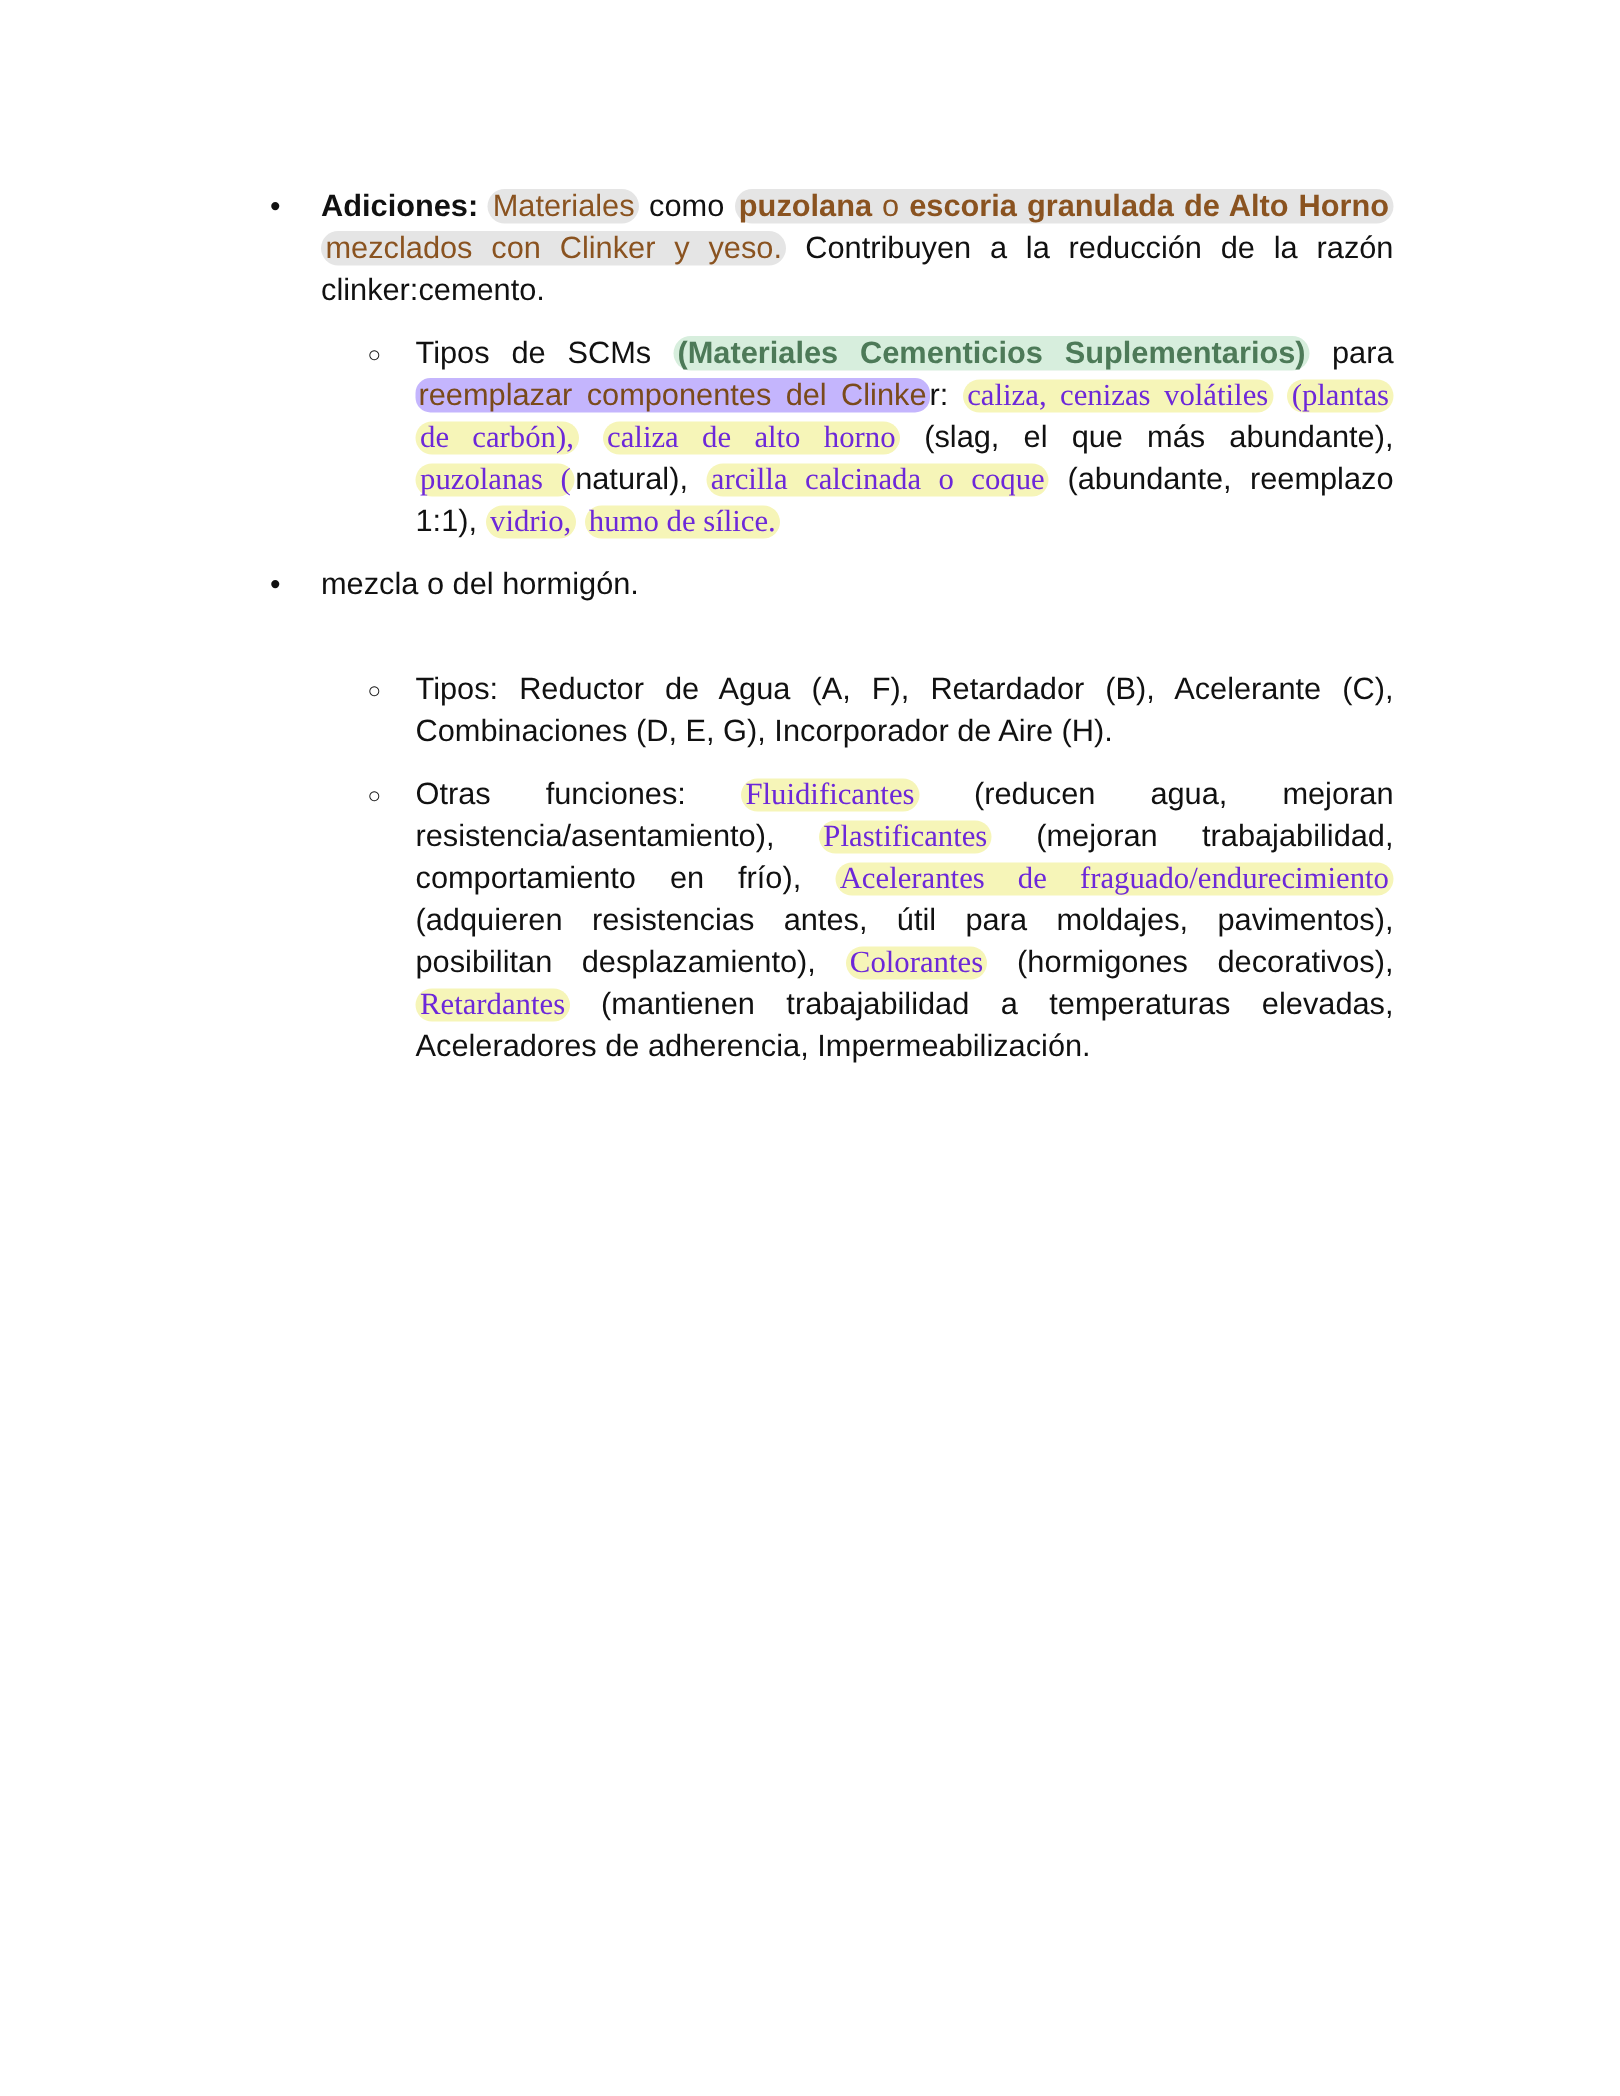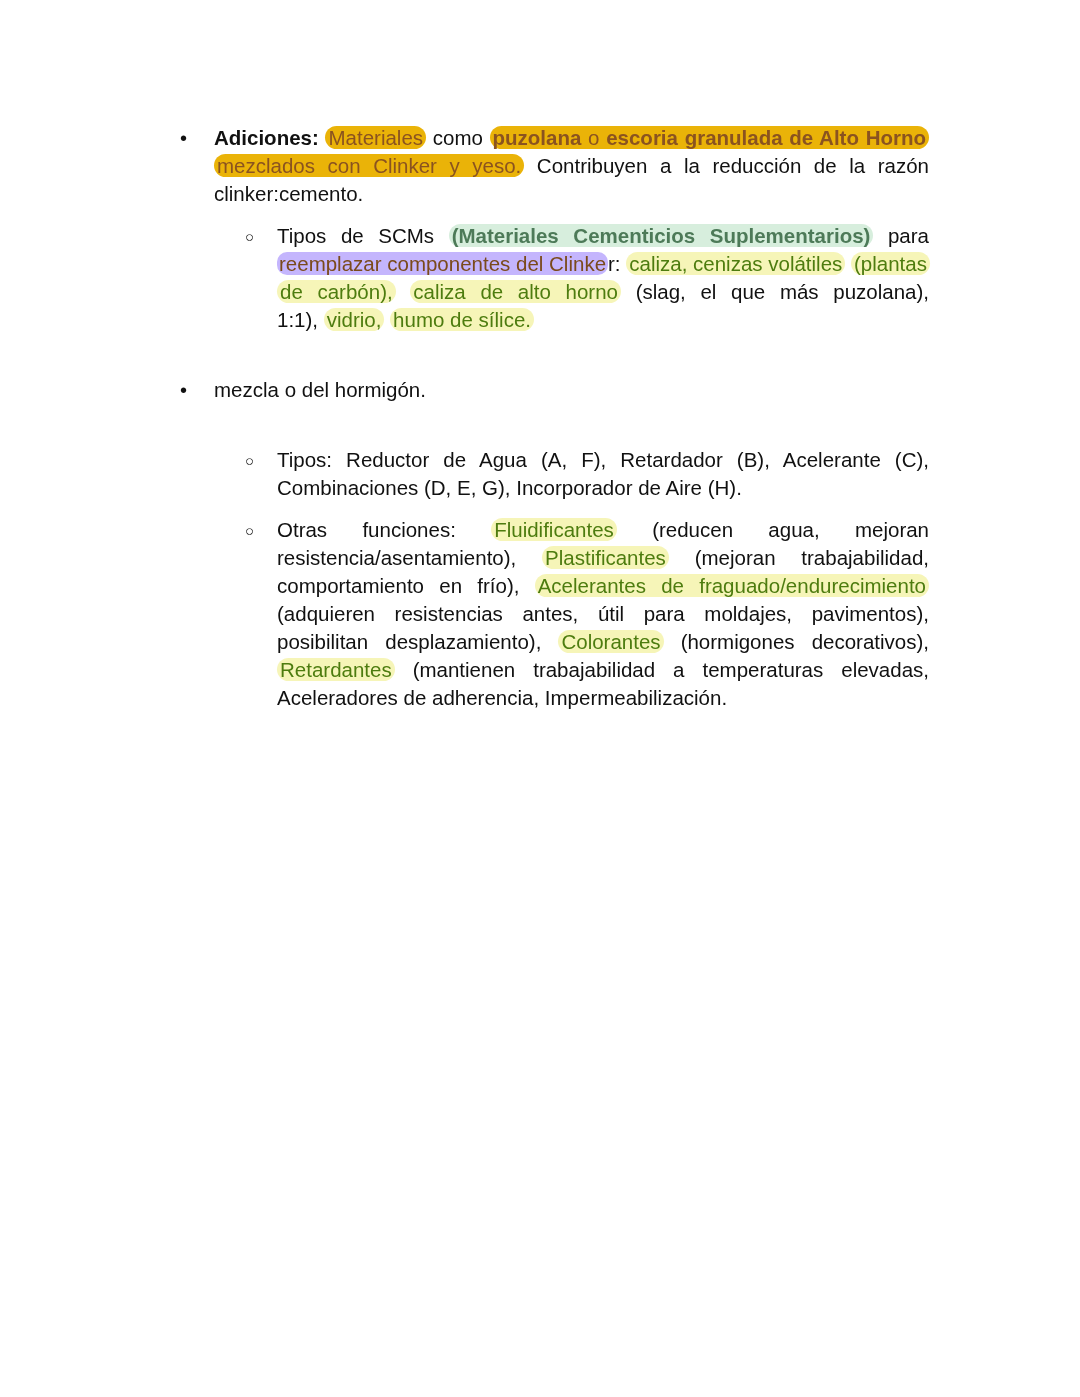--- a/index.html
+++ b/index.html
@@ -7,43 +7,44 @@
          font-family: "Liberation Sans", sans-serif; color: #111111; }
   .page { position: absolute; left: 0; top: 0; width: 1080px; height: 1397px; }
   .item { position: absolute; font-size: 20.5px; line-height: 28px; text-align: justify; }
   .bullet { position: absolute; font-size: 20px; line-height: 28px; }
   .l1 { left: 214px; width: 715px; }
   .l2 { left: 277px; width: 652px; }
   .b1 { left: 180px; }
   .b2 { left: 245px; font-size: 15px; }
   .line { display: block; text-align: justify; text-align-last: justify; white-space: nowrap; height: 28px; }
   .line.last { text-align-last: left; }
-  .hl-o { background: #eab308; color: #8a5320; border-radius: 12px; padding: 0 3px; }
+  .hl-o { background: #e5e5e5; color: #8a5320; border-radius: 12px; padding: 0 3px; }
   .hl-o2 { background: #c4b5fd; color: #7a4a1b; border-radius: 10px; padding: 0 2px; }
   .hl-g { background: #d7eedd; color: #4d7a58; border-radius: 12px; padding: 0 3px; font-weight: bold; }
-  .hl-y { background: #f6f5b8; color: #4d7c0f; border-radius: 12px; padding: 0 3px; }
+  .hl-y { background: #f6f5b8; color: #6d28d9; border-radius: 12px; padding: 0 3px; font-family: Liberation Serif, serif; }
   b { font-weight: bold; }
 </style>
 </head>
 <body>
 
 <div class="page">
 
   <span class="bullet b1" style="top:124px;">•</span>
   <div class="item l1" style="top:124px;">
     <span class="line"><b>Adiciones:</b> <span class="hl-o">Materiales</span><span> como </span><span class="hl-o"><b>puzolana</b><span> o </span><b>escoria granulada de Alto Horno</b></span></span>
     <span class="line"><span class="hl-o">mezclados con Clinker y yeso.</span><span> Contribuyen a la reducción de la razón</span></span>
     <span class="line last">clinker:cemento.</span>
   </div>
 
   <span class="bullet b2" style="top:223px;">○</span>
   <div class="item l2" style="top:222px;">
     <span class="line"><span>Tipos de SCMs </span><span class="hl-g">(Materiales Cementicios Suplementarios)</span><span> para</span></span>
     <span class="line"><span class="hl-o2">reemplazar componentes del Clinke</span><span>r: </span><span class="hl-y">caliza, cenizas volátiles</span><span> </span><span class="hl-y">(plantas</span></span>
-    <span class="line"><span class="hl-y">de carbón),</span><span> </span><span class="hl-y">caliza de alto horno</span><span> (slag, el que más puzolana),</span></span>
+    <span class="line"><span class="hl-y">de carbón),</span><span> </span><span class="hl-y">caliza de alto horno</span><span> (slag, el que más abundante),</span></span>
+    <span class="line"><span class="hl-y">puzolanas (</span><span>natural), </span><span class="hl-y">arcilla calcinada o coque</span><span> (abundante, reemplazo</span></span>
     <span class="line last"><span>1:1), </span><span class="hl-y">vidrio,</span><span> </span><span class="hl-y">humo de sílice.</span></span>
   </div>
 
   <span class="bullet b1" style="top:376px;">•</span>
   <div class="item l1" style="top:376px;">
     <span class="line last">mezcla o del hormigón.</span>
   </div>
 
   <span class="bullet b2" style="top:447px;">○</span>
   <div class="item l2" style="top:446px;">

